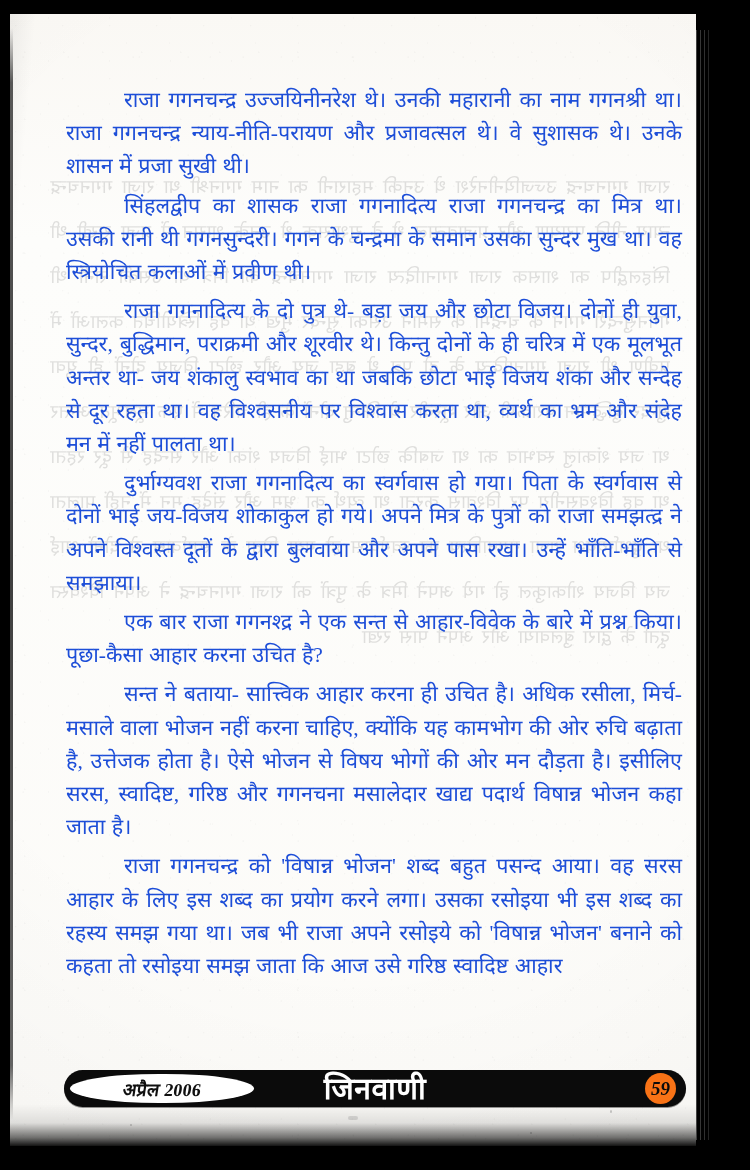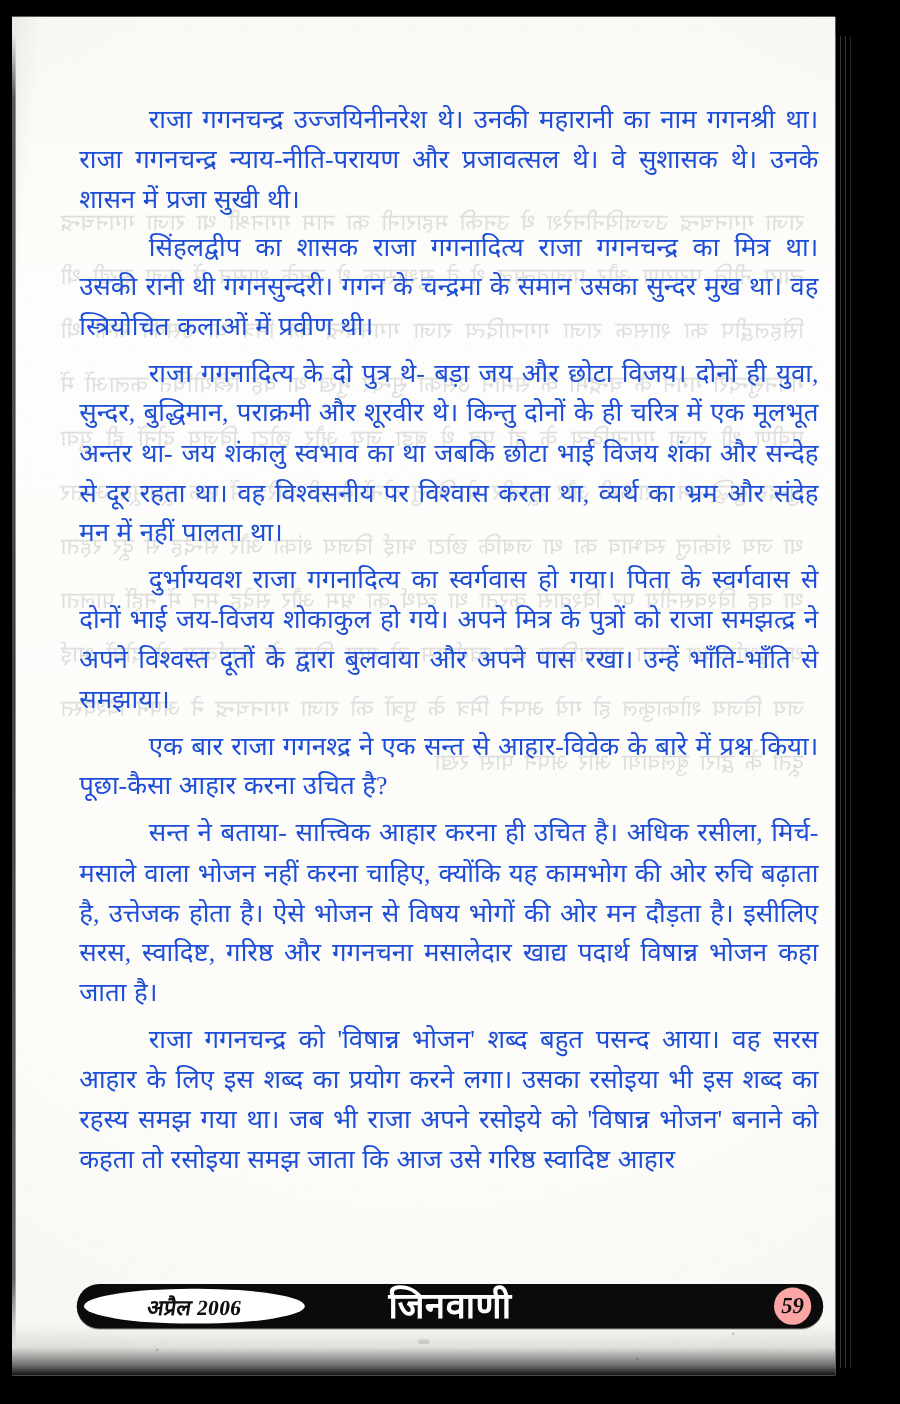--- a/index.html
+++ b/index.html
@@ -181,21 +181,21 @@
     letter-spacing: .5px;
     line-height: 29px;
   }
   #footer-pagenum {
     position: absolute;
     right: 10px;
     top: 3px;
     width: 31px;
     height: 31px;
     border-radius: 50%;
-    background: #fca5a5;
+    background: #f97316;
     display: flex;
     align-items: center;
     justify-content: center;
     font-family: "Liberation Serif", "DejaVu Serif", serif;
     font-size: 19px;
     font-weight: 700;
     color: #0b0b0b;
     font-style: italic;
   }
 

